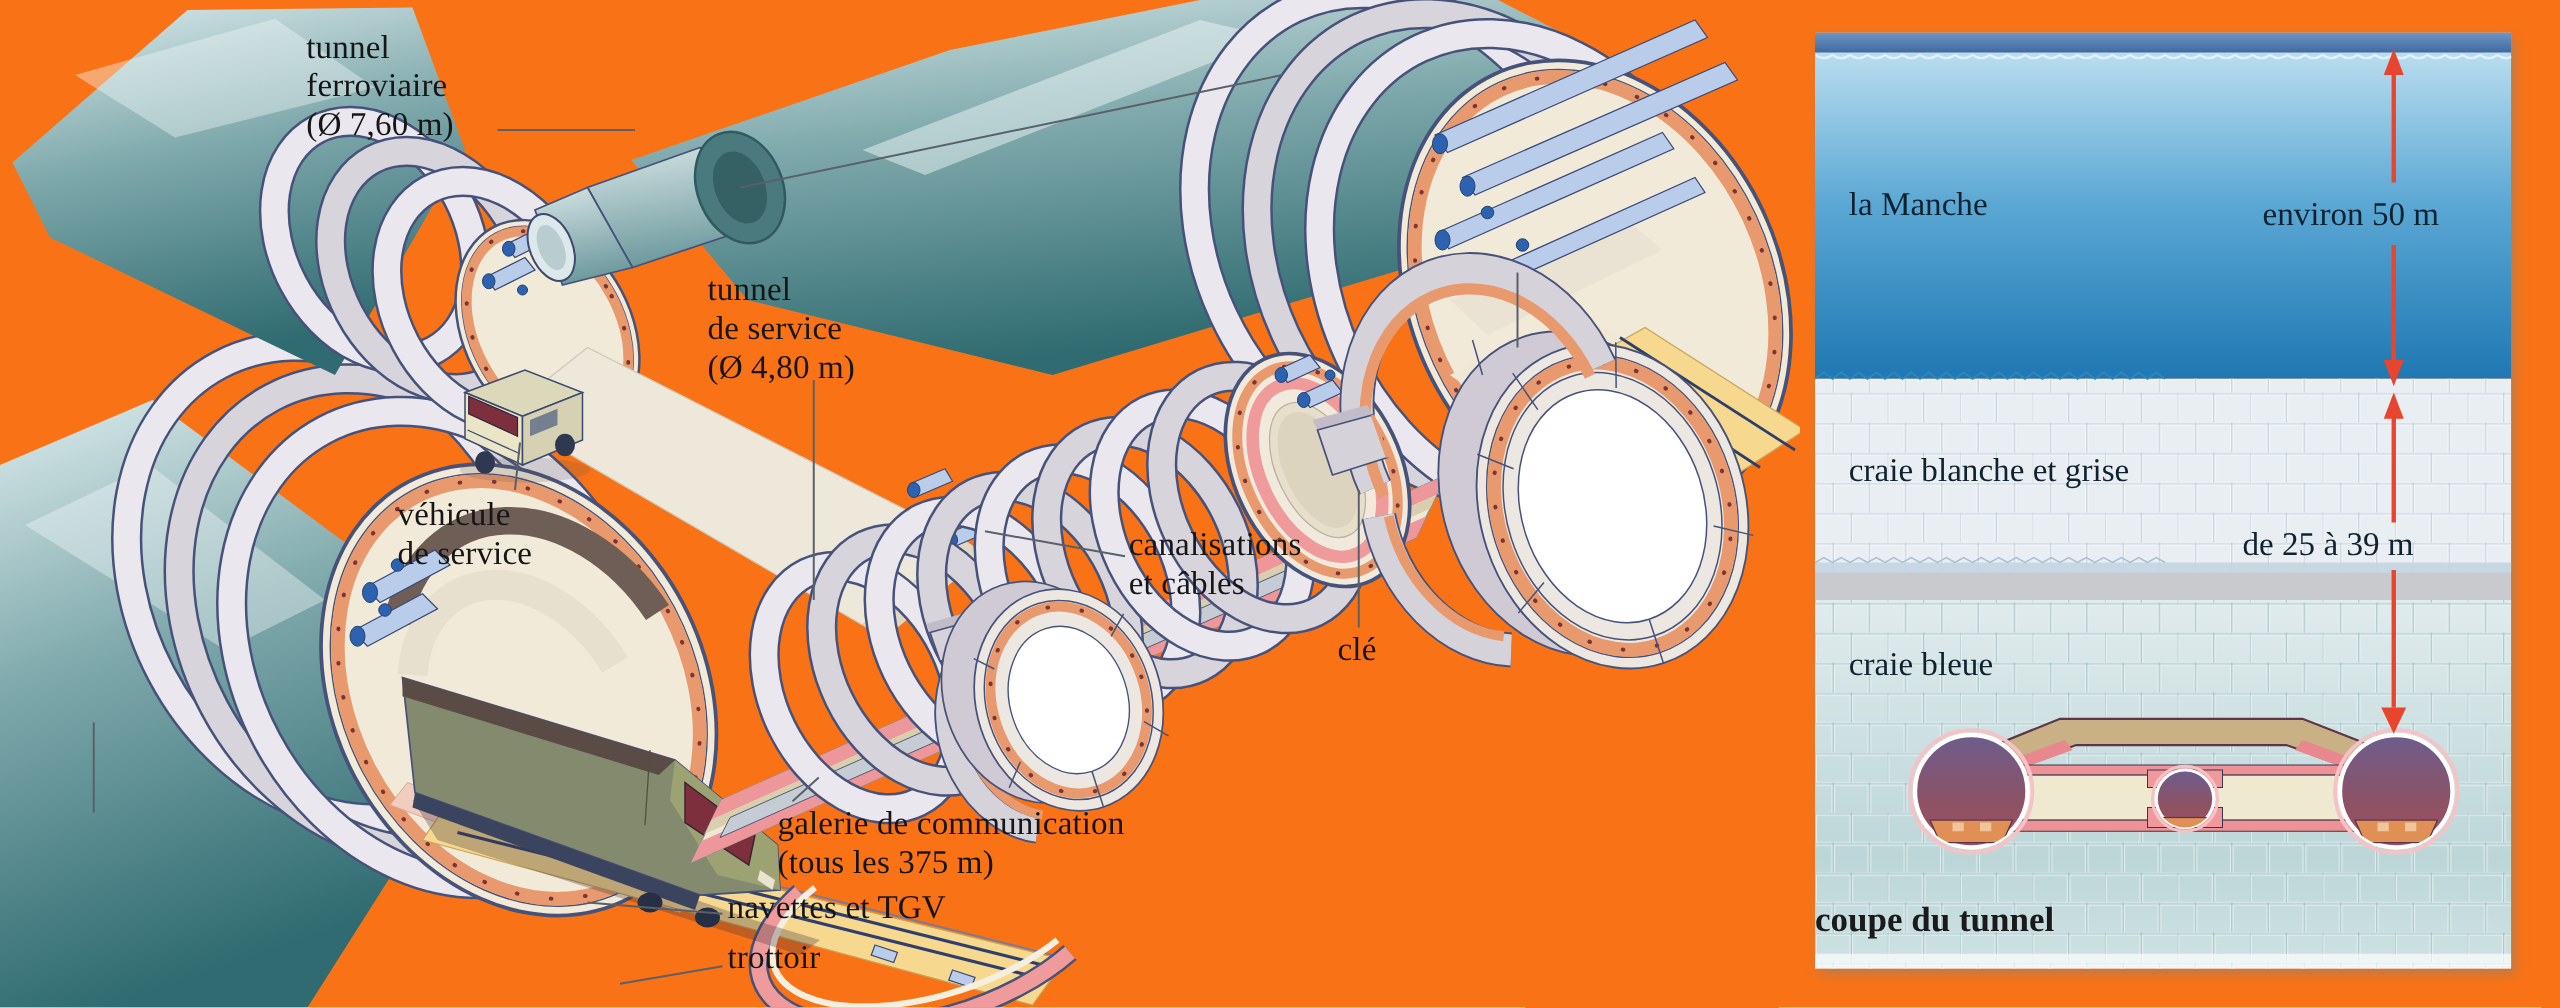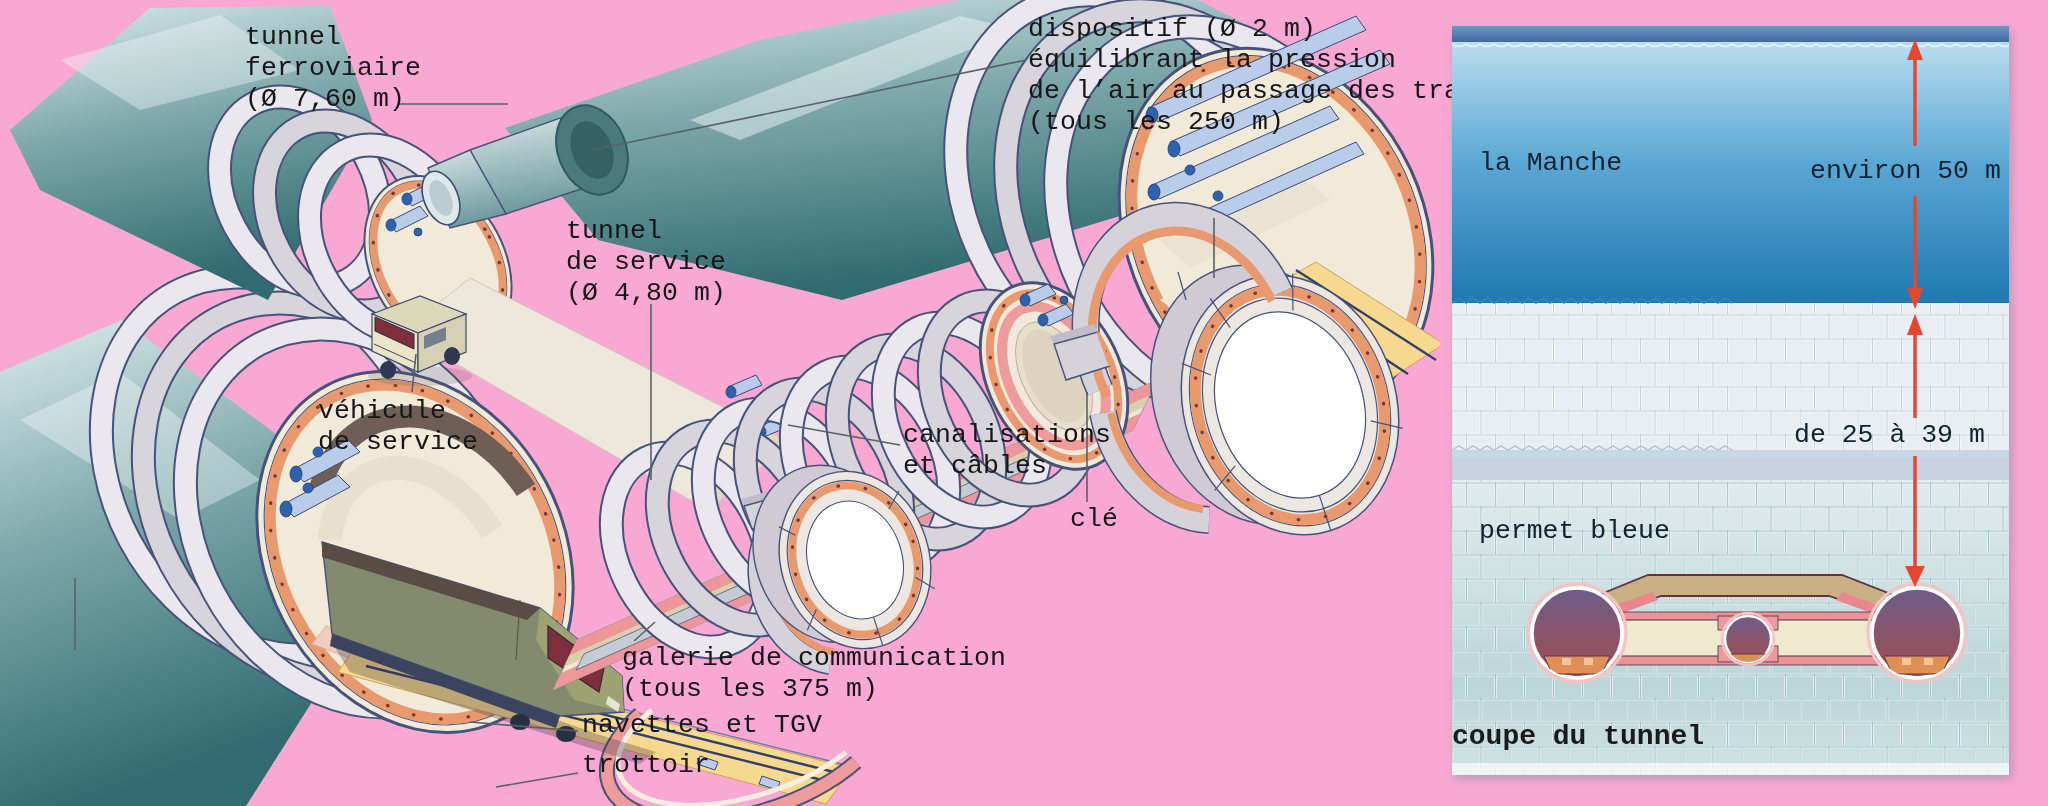--- a/index.html
+++ b/index.html
@@ -1,17 +1,17 @@
 <!DOCTYPE html>
 <html><head>
 <meta charset="utf-8">
 <style>
   html,body{margin:0;padding:0;background:#fff;}
-  #stage{position:relative;width:2048px;height:806px;overflow:hidden;background:#f9a8d4;
-         font-family:Liberation Mono, monospace;}
+  #stage{position:relative;width:2048px;height:806px;overflow:hidden;background:#f97316;
+         font-family:Liberation Serif, serif;}
   svg{display:block}
   .lbl{position:absolute;white-space:pre-line;font-size:26.5px;line-height:31px;
        color:#161616;letter-spacing:.1px}
   .note{font-style:italic;font-size:26.5px;line-height:31.5px;color:#1b1b1b}
   #panel{position:absolute;left:1440px;top:26px;width:557px;height:749px;
          box-shadow:3px 4px 9px rgba(110,130,145,.45);margin-left:12px;}
   #panel svg{position:absolute;left:0;top:0}
   .plbl{position:absolute;font-size:26.5px;color:#0e2230;white-space:nowrap}
   .plbl.bold{font-weight:bold;font-size:28px;color:#1a1a1a}
   
@@ -335,24 +335,20 @@
       <path class="ld" d="M634,641 L655,622"></path>
       <path class="ld" d="M578,731 L470,722"></path>
       <path class="ld" d="M578,773 L496,787"></path>
       <path class="ld" d="M75,650 L75,578"></path>
     </g>
   </svg>
 
   <div class="lbl" style="left:245px;top:22px">tunnel
 ferroviaire
 (Ø 7,60 m)</div>
-  <div class="lbl" style="left:1028px;top:14px">dispositif (Ø 2 m)
-équilibrant la pression
-de l’air au passage des trains
-(tous les 250 m)</div>
   <div class="lbl" style="left:566px;top:216px">tunnel
 de service
 (Ø 4,80 m)</div>
   <div class="lbl" style="left:318px;top:396px">véhicule
 de service</div>
   <div class="lbl" style="left:903px;top:420px">canalisations
 et câbles</div>
   <div class="lbl" style="left:1070px;top:504px">clé</div>
   <div class="lbl" style="left:622px;top:643px">galerie de communication
 (tous les 375 m)</div>
@@ -451,17 +447,18 @@
       <g fill="#e8452e" stroke="#e8452e">
         <polygon points="463,288 455,309 471,309" stroke="none"></polygon>
         <line x1="463" y1="307" x2="463" y2="392" stroke-width="3.5"></line>
         <line x1="463" y1="430" x2="463" y2="540" stroke-width="3.5"></line>
         <polygon points="463,561 453,540 473,540" stroke="none"></polygon>
       </g>
     </svg>
 
     <div class="plbl" style="left:27px;top:122px">la Manche</div>
     <div class="plbl" style="left:358px;top:130px">environ 50 m</div>
+    <div class="plbl" style="left:27px;top:335px">craie blanche et grise</div>
     <div class="plbl" style="left:342px;top:394px">de 25 à 39 m</div>
-    <div class="plbl" style="left:27px;top:490px">permet bleue</div>
+    <div class="plbl" style="left:27px;top:490px">craie bleue</div>
     <div class="plbl bold" style="left:0;top:695px;width:632px;">coupe du tunnel</div>
   </div>
 </div>
 
 </body></html>

